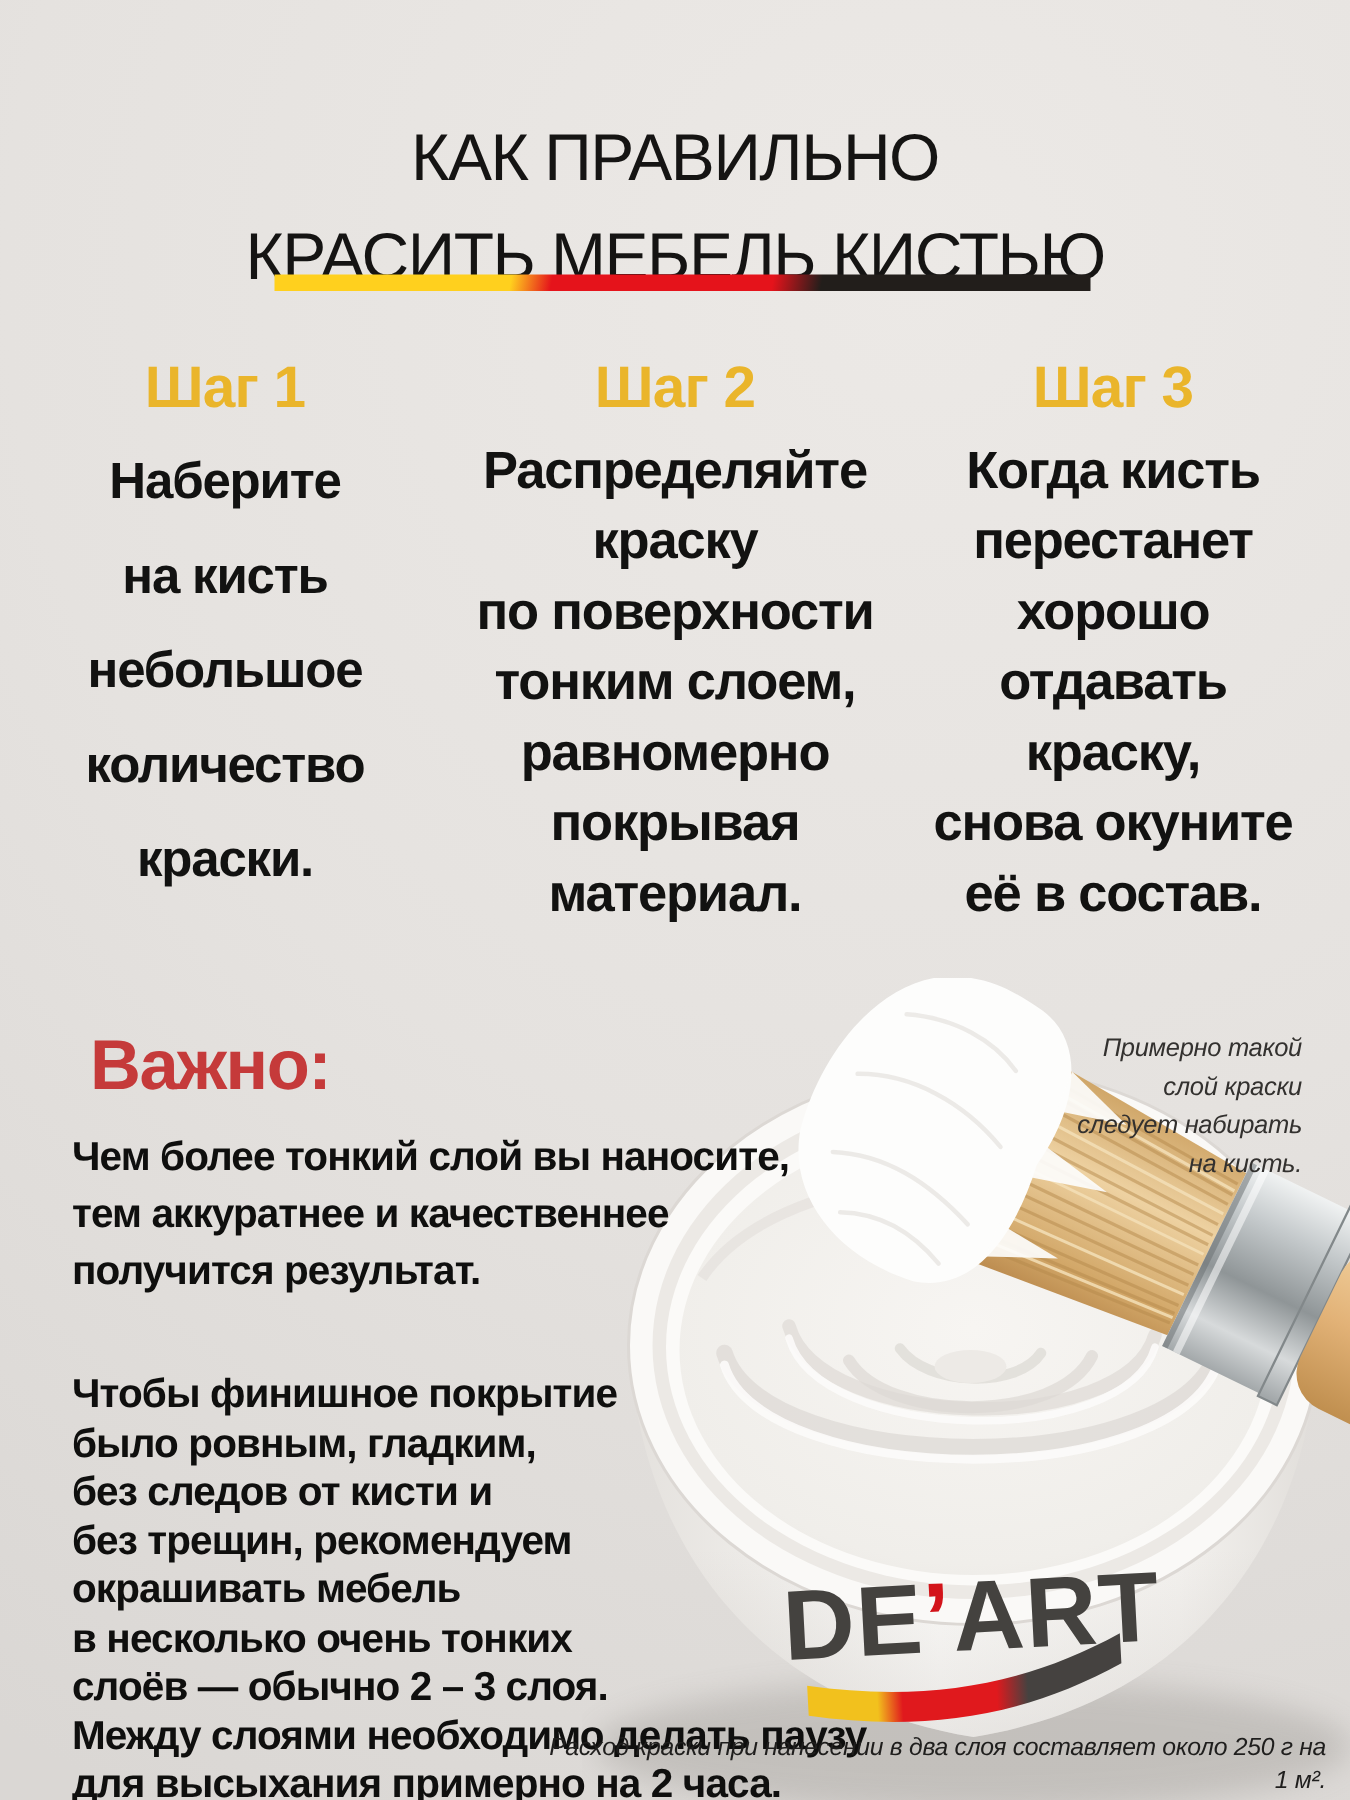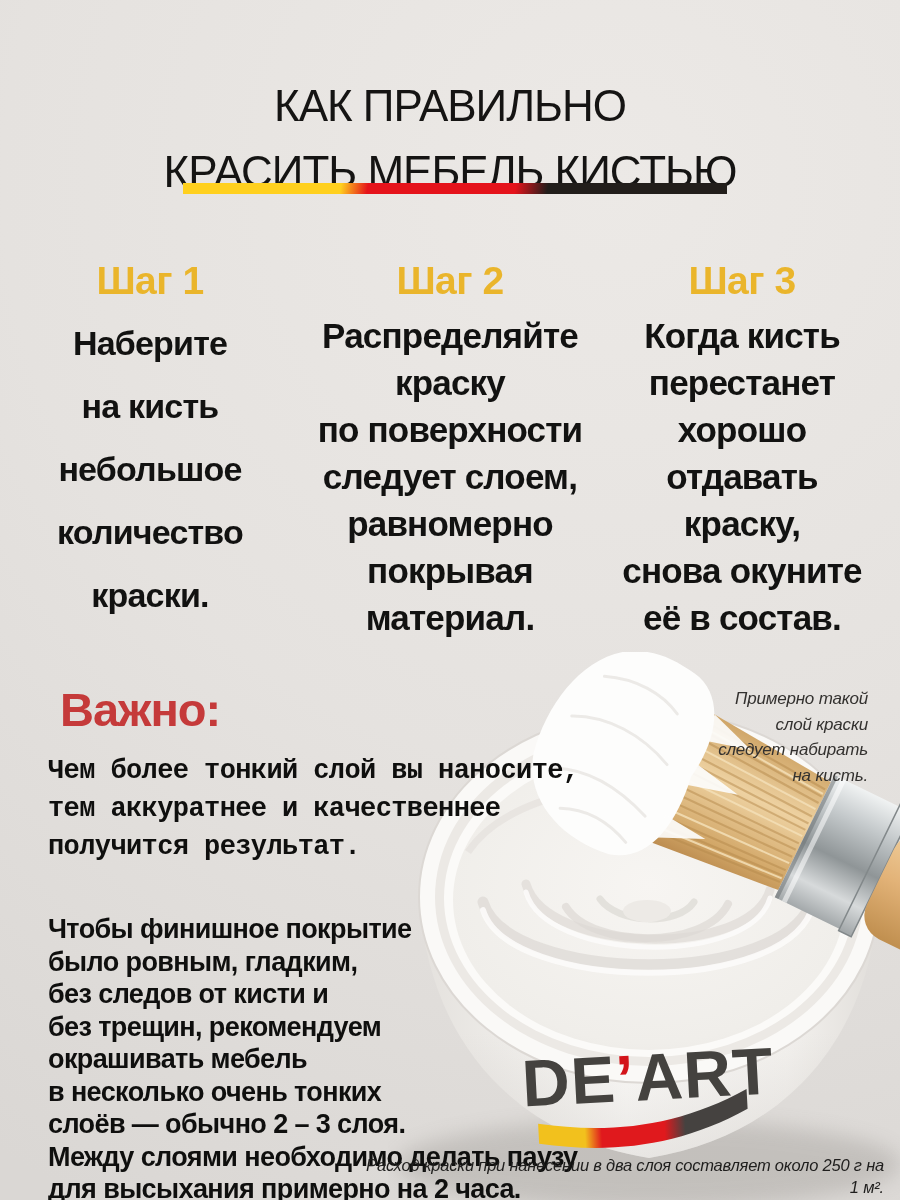--- a/index.html
+++ b/index.html
@@ -17,36 +17,36 @@
     position:absolute;top:44px;left:0;width:900px;
     text-align:center;font-weight:400;font-size:44px;line-height:66px;
     letter-spacing:-1px;color:#151413;
   }
   .title-bar{
     position:absolute;top:183px;left:183px;width:544px;height:11px;
     background:linear-gradient(100deg,#FFD01E 0%,#FFD01E 29%,#E5131B 34%,#E5131B 61%,#221E1B 67%,#221E1B 100%);
   }
 
   
-  .step{position:absolute;top:258px;text-align:center;}
+  .step{position:absolute;top:236px;text-align:center;}
   .step-1{left:25px;width:250px;}
   .step-2{left:295px;width:310px;}
   .step-3{left:598px;width:288px;}
   .step-label{
     font-weight:700;font-size:39px;line-height:46px;color:#EAB52B;
     letter-spacing:-0.5px;margin-bottom:8px;
   }
   .step-text{font-weight:700;color:#121211;letter-spacing:-0.8px;}
   .step-1 .step-text{font-size:34px;line-height:63px;}
   .step-2 .step-text,.step-3 .step-text{font-size:35px;line-height:47px;}
 
   
   .important{position:absolute;left:48px;top:684px;width:540px;}
   .important-label{font-weight:700;font-size:47px;line-height:52px;color:#C53A3A;letter-spacing:-1px;margin-left:12px;}
-  .important-p1{margin-top:16px;font-weight:700;font-size:27px;line-height:38px;letter-spacing:-0.6px;color:#0F0F0E;font-family:Liberation Mono, monospace;}
+  .important-p1{margin-top:16px;font-weight:700;font-size:27px;line-height:38px;letter-spacing:-0.6px;color:#0F0F0E;}
   .important-p2{margin-top:47px;font-weight:700;font-size:27px;line-height:32.5px;letter-spacing:-0.6px;color:#0F0F0E;}
 
   
   .caption{
     position:absolute;top:686px;right:32px;width:200px;
     text-align:right;font-style:italic;font-size:17px;line-height:25.5px;
     color:#33312F;letter-spacing:-0.2px;
   }
   .footnote{
     position:absolute;top:1154px;right:16px;width:520px;
@@ -195,21 +195,21 @@
 на кисть
 небольшое
 количество
 краски.</div>
   </section>
   <section class="step step-2">
     <div class="step-label">Шаг 2</div>
     <div class="step-text pre">Распределяйте
 краску
 по поверхности
-следует слоем,
+тонким слоем,
 равномерно
 покрывая
 материал.</div>
   </section>
   <section class="step step-3">
     <div class="step-label">Шаг 3</div>
     <div class="step-text pre">Когда кисть
 перестанет
 хорошо
 отдавать

